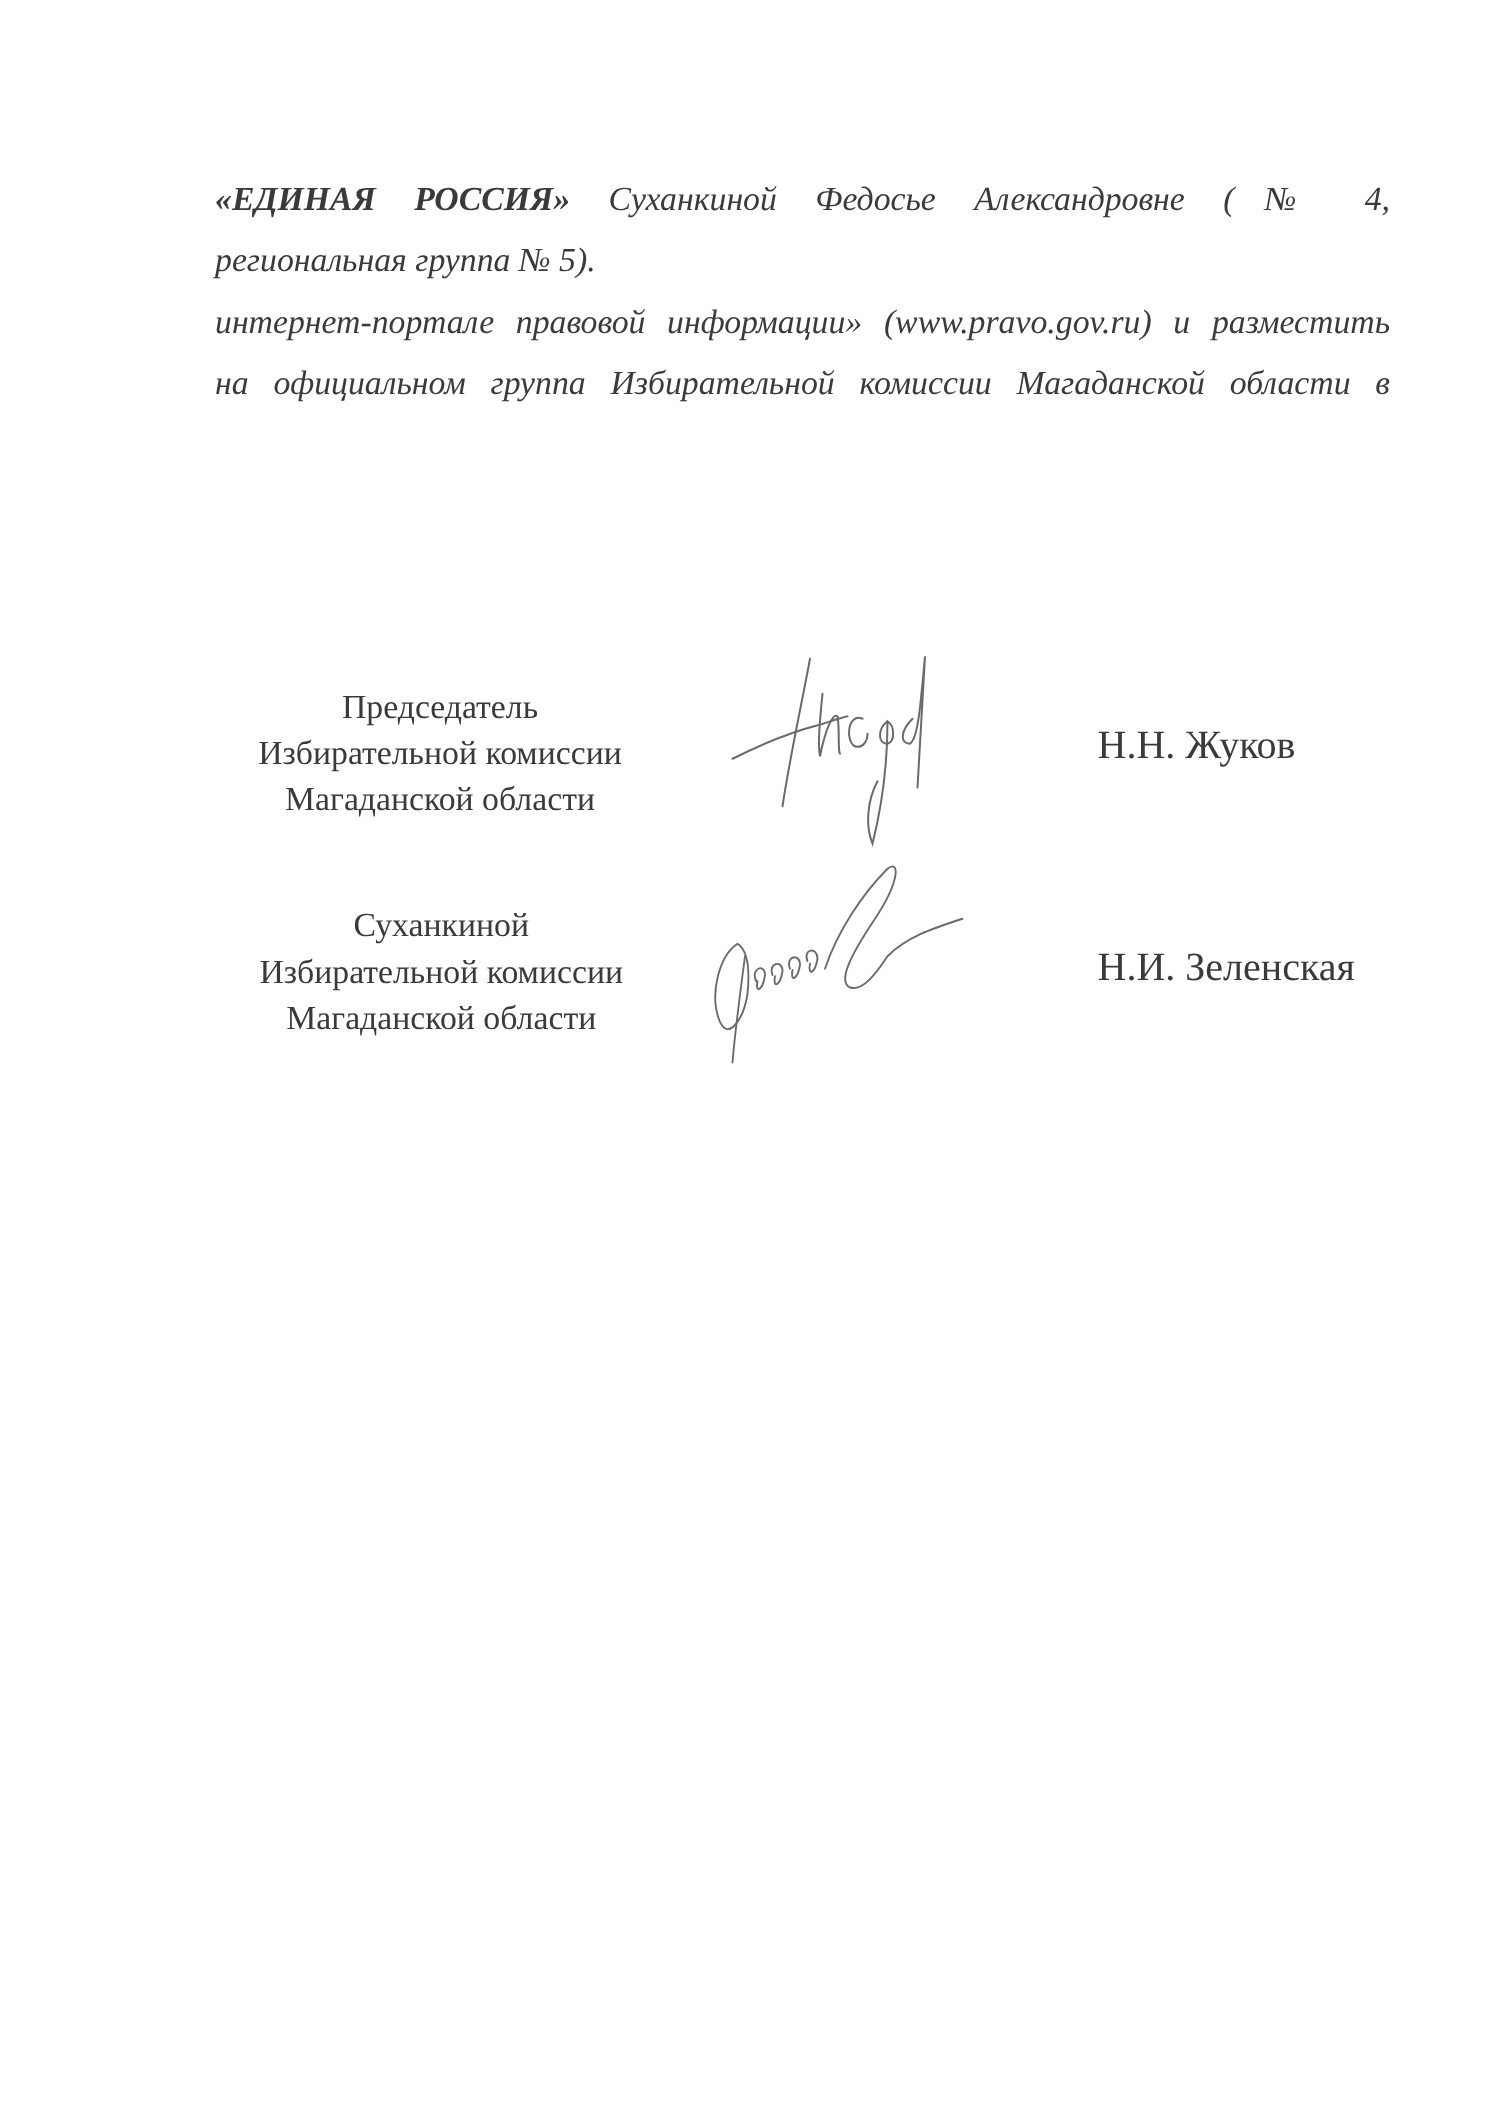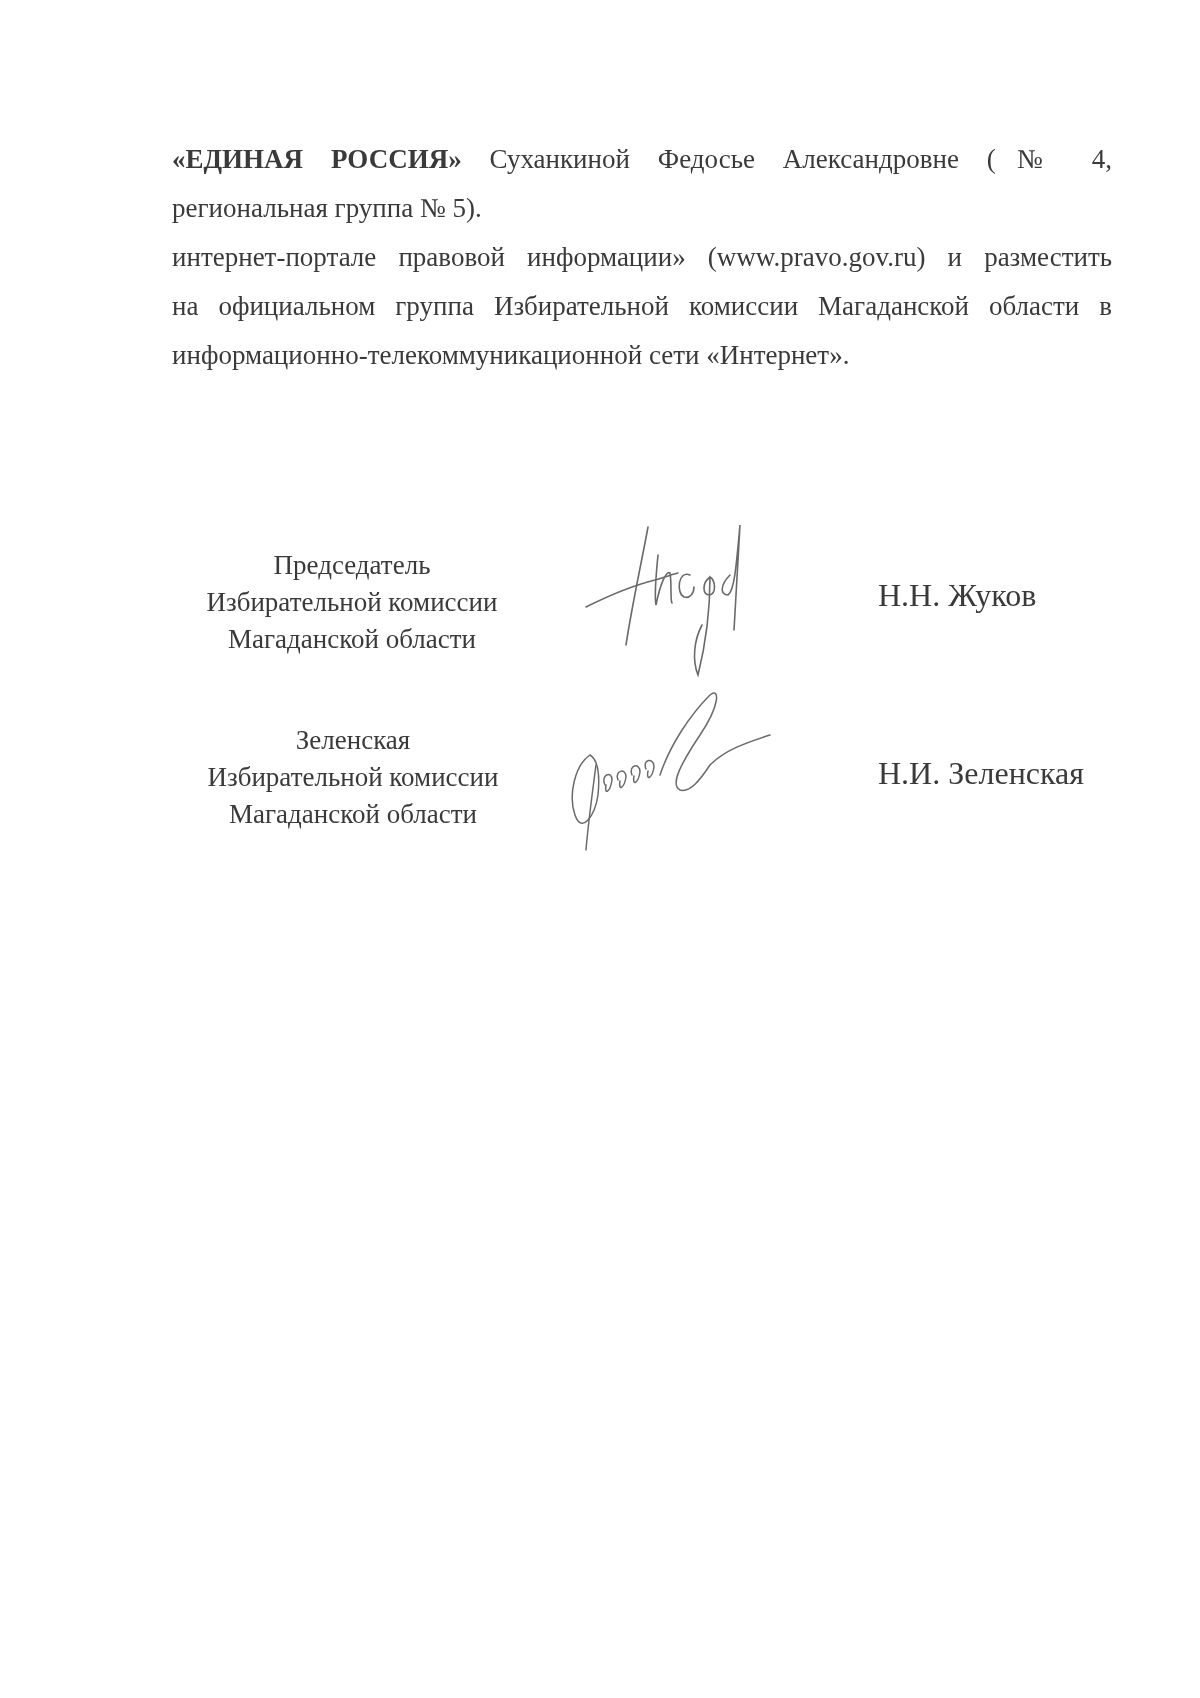--- a/index.html
+++ b/index.html
@@ -1,21 +1,21 @@
 <!DOCTYPE html>
 <html><head>
 <meta charset="utf-8">
 <style>
   html, body { margin:0; padding:0; background:#ffffff; }
   body { width:1200px; height:1698px; position:relative; overflow:hidden;
          font-family:"Liberation Serif","DejaVu Serif",serif; color:#3a3a3a; }
   .page { position:absolute; left:0; top:0; width:1200px; height:1698px; }
   .para { position:absolute; left:172px; width:940px; font-size:27px; line-height:49px;
           text-align:justify; }
-  .para .line { display:block; text-align:justify; text-align-last:justify; height:49px; white-space:nowrap; }
+  .para .line { display:block; text-align:justify; text-align-last:justify; height:49px; white-space:nowrap;font-style:italic; }
   .para .line.last { text-align-last:left; }
   .bold { font-weight:bold; }
   .p1 { top:135px; }
   .p3 { top:233px; }
   .indent { padding-left:68px; }
   .sig-block { position:absolute; font-size:27px; line-height:37px; text-align:center; width:340px;margin-top:12px; }
   .sig-name { position:absolute; font-size:32px; }
   .sig-svg { position:absolute; }
 </style>
 </head>
@@ -24,42 +24,41 @@
 <div class="page">
 
   <div class="para p1">
     <span class="line"><span class="bold">«ЕДИНАЯ РОССИЯ»</span> <span>Суханкиной Федосье Александровне (№ 4,</span></span>
     <span class="line last">региональная группа № 5).</span>
   </div>
 
   <div class="para p3">
     <span class="line">интернет-портале правовой информации» (www.pravo.gov.ru) и разместить</span>
     <span class="line">на официальном группа Избирательной комиссии Магаданской области в</span>
-    <span class="line last">информационно-телекоммуникационной сети «Интернет».</span>
   </div>
 
   <div class="sig-block" style="left:182px; top:535px;">
     <div>Председатель</div>
     <div>Избирательной комиссии</div>
     <div>Магаданской области</div>
   </div>
   <svg class="sig-svg" style="left:580px; top:515px;" width="210" height="175" viewBox="0 0 210 175">
     <g fill="none" stroke="#6a6a6a" stroke-width="1.6" stroke-linecap="round">
       <path d="M6 92 C30 80 55 70 75 65 C85 62 90 60 98 58"></path>
       <path d="M68 12 C62 45 52 90 46 130"></path>
       <path d="M78 40 C76 60 74 80 76 90 C80 70 86 55 90 58 C92 70 90 85 92 88"></path>
       <path d="M110 60 C98 55 96 78 104 82 C110 84 114 78 114 72"></path>
       <path d="M130 62 C122 68 122 80 130 80 C136 78 136 66 130 62 C130 90 128 120 118 160 C112 145 114 125 122 110"></path>
       <path d="M150 60 C140 70 140 80 148 80 C154 76 156 55 160 10 C158 45 156 80 154 115"></path>
     </g>
   </svg>
   <div class="sig-name" style="left:878px; top:577px;">Н.Н. Жуков</div>
 
   <div class="sig-block" style="left:183px; top:710px;">
-    <div>Зеленская</div>
+    <div>Суханкиной</div>
     <div>Избирательной комиссии</div>
     <div>Магаданской области</div>
   </div>
   <svg class="sig-svg" style="left:560px; top:685px;" width="230" height="170" viewBox="0 0 230 170">
     <g fill="none" stroke="#6a6a6a" stroke-width="1.5" stroke-linecap="round">
       <path d="M30 70 C15 80 8 110 15 130 C22 150 35 130 38 110 C40 90 38 75 30 70 Z"></path>
       <path d="M26 165 C28 140 32 110 36 80"></path>
       <path d="M45 100 C40 90 52 85 52 95 C50 108 44 110 46 100"></path>
       <path d="M58 95 C54 86 66 82 66 92 C64 104 58 106 60 96"></path>
       <path d="M72 90 C68 80 80 77 80 87 C78 99 72 101 74 91"></path>

